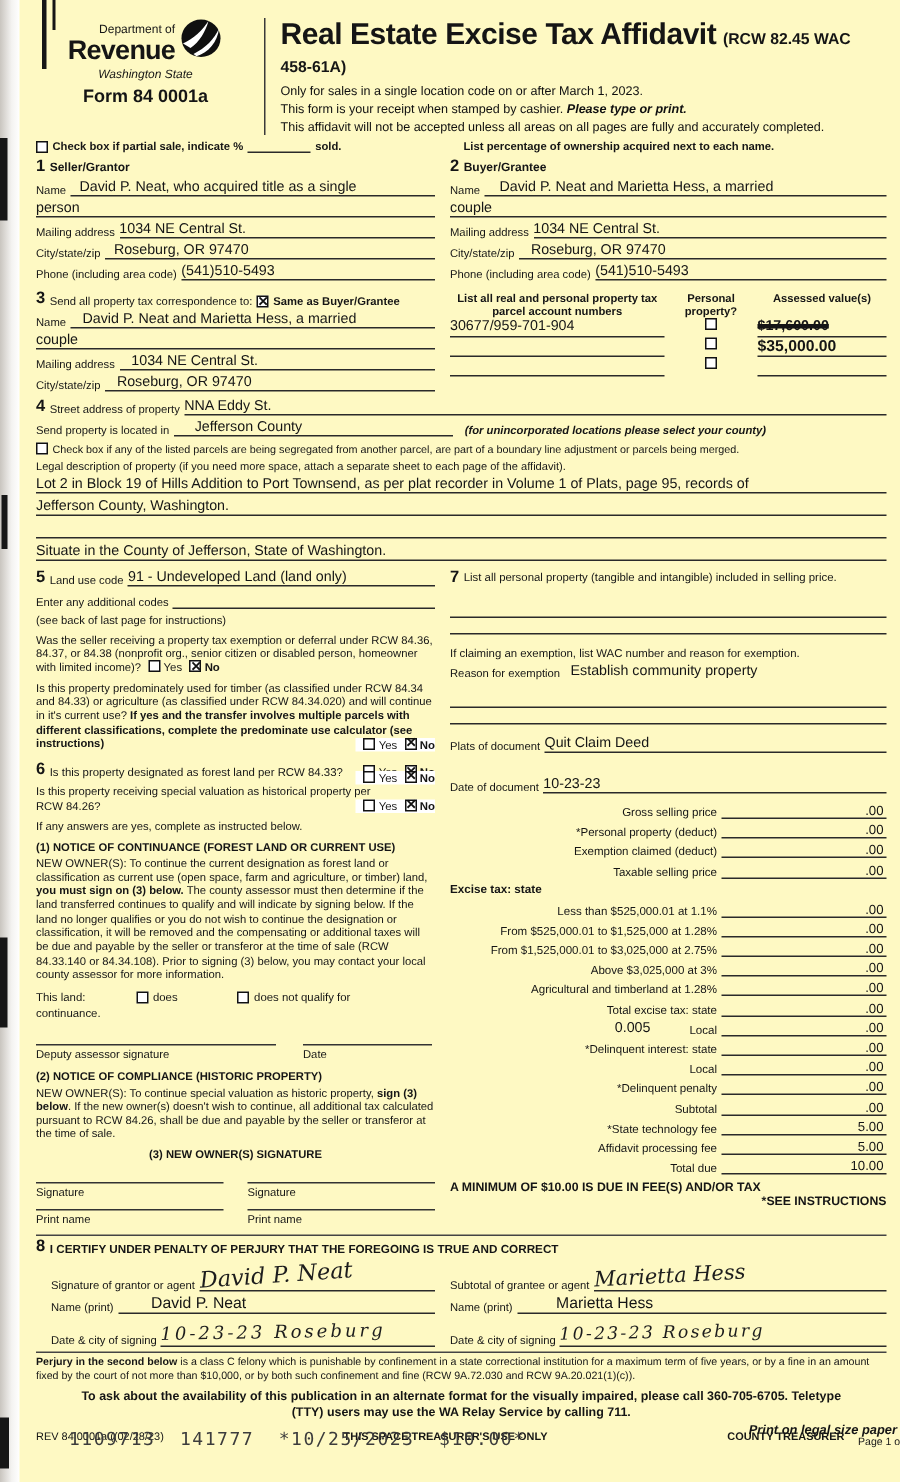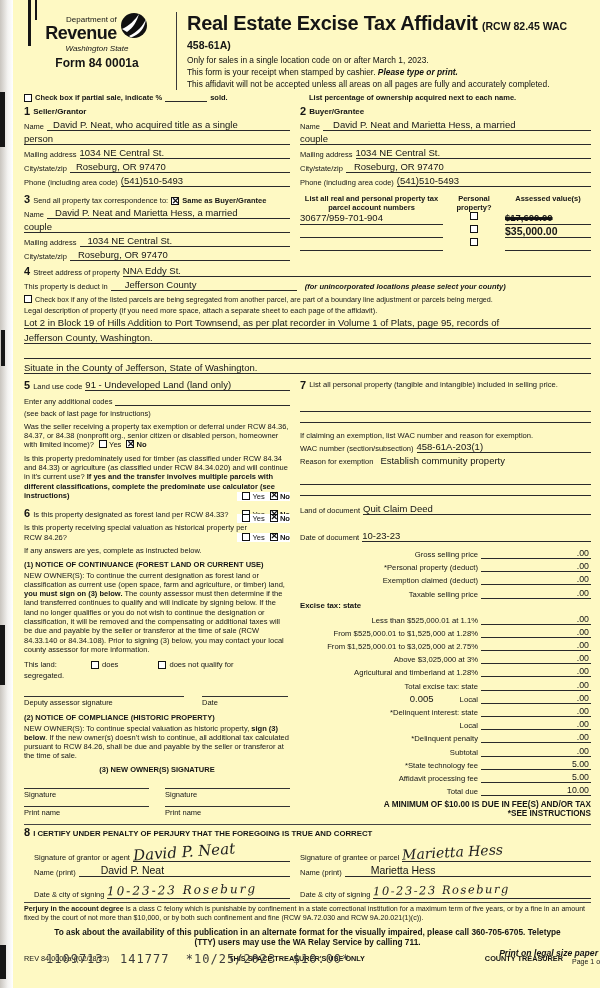--- a/index.html
+++ b/index.html
@@ -199,21 +199,21 @@
       </div>
     </div>
 
     <div style="margin-top:5px">
       <div class="fline">
           <span class="secnum">4</span>
           <span class="lbl">Street address of property</span>
           <span class="fl grow val">NNA Eddy St.</span>
         </div>
       <div class="fline">
-          <span class="lbl">This property is deduct in</span>
+          <span class="lbl">Send property is located in</span>
           <span class="fl val" style="width:150px;padding-left:14px">Jefferson County</span>
           <span class="fl" style="width:36px"></span>
           <span class="lbl b i" style="padding-left:8px">(for unincorporated locations please select your county)</span>
         </div>
       <div class="flex" style="margin-top:4px;align-items:flex-start">
           <span class="cb"></span>
           <span style="font-size:7.2px;padding-left:3px;white-space:nowrap">Check box if any of the listed parcels are being segregated from another parcel, are part of a boundary line adjustment or parcels being merged.</span>
         </div>
       <div style="font-size:7.4px;margin-top:2px">Legal description of property (if you need more space, attach a separate sheet to each page of the affidavit).</div>
       <div class="fline">
@@ -258,21 +258,21 @@
         <div class="para b" style="margin-top:5px">(1) NOTICE OF CONTINUANCE (FOREST LAND OR CURRENT USE)</div>
         <div class="para" style="margin-top:1px"><span>NEW OWNER(S): To continue the current designation as forest land or classification as current use (open space, farm and agriculture, or timber) land, </span><span class="b">you must sign on (3) below.</span><span> The county assessor must then determine if the land transferred continues to qualify and will indicate by signing below. If the land no longer qualifies or you do not wish to continue the designation or classification, it will be removed and the compensating or additional taxes will be due and payable by the seller or transferor at the time of sale (RCW 84.33.140 or 84.34.108). Prior to signing (3) below, you may contact your local county assessor for more information.</span></div>
 
         <div class="flex" style="margin-top:6px;font-size:7.6px;align-items:flex-end">
           <span>This land:</span>
           <span class="cb" style="margin-left:34px"></span>
             <span style="padding-left:3px">does</span>
           <span class="cb" style="margin-left:40px"></span>
             <span style="padding-left:3px">does not qualify for</span>
         </div>
-        <div style="font-size:7.6px;margin-top:2px">segregated.</div>
+        <div style="font-size:7.6px;margin-top:2px">continuance.</div>
 
         <div class="flex" style="margin-top:16px">
           <div style="width:160px">
               <div class="sigline">Deputy assessor signature</div>
             </div>
           <div style="width:86px;margin-left:18px">
               <div class="sigline">Date</div>
             </div>
         </div>
 
@@ -299,32 +299,28 @@
       </div>
 
       <div class="col-r">
         <div class="flex">
             <span class="secnum">7</span>
             <span style="font-size:7.6px;line-height:1.3">List all personal property (tangible and intangible) included in selling price.</span>
           </div>
         <div class="blank" style="margin-top:10px"></div>
         <div class="blank"></div>
         <div style="font-size:7.6px;margin-top:8px">If claiming an exemption, list WAC number and reason for exemption.</div>
-        <div class="fline" style="margin-top:2px">
-            <span class="lbl">WAC number (section/subsection)</span>
-            <span class="fl grow val">458-61A-203(1)</span>
-          </div>
         <div class="fline">
             <span class="lbl">Reason for exemption</span>
             <span class="grow val" style="padding-left:4px">Establish community property</span>
           </div>
         <div class="blank" style="margin-top:8px"></div>
         <div class="blank"></div>
         <div class="fline" style="margin-top:8px">
-            <span class="lbl">Land of document</span>
+            <span class="lbl">Plats of document</span>
             <span class="fl grow val">Quit Claim Deed</span>
           </div>
         <div class="fline" style="margin-top:16px">
             <span class="lbl">Date of document</span>
             <span class="fl grow val">10-23-23</span>
           </div>
 
         <div style="margin-top:4px">
           <div class="trow">
               <span class="tl">Gross selling price</span>
@@ -394,21 +390,21 @@
             </div>
           <div class="trow">
               <span class="tl">Affidavit processing fee</span>
               <span class="ta">5.00</span>
             </div>
           <div class="trow">
               <span class="tl">Total due</span>
               <span class="ta">10.00</span>
             </div>
         </div>
-        <div class="b" style="text-align:right;font-size:8.2px;margin-top:4px">A MINIMUM OF $10.00 IS DUE IN FEE(S) AND/OR TAX</div>
+        <div class="b" style="text-align:left;font-size:8.2px;margin-top:4px">A MINIMUM OF $10.00 IS DUE IN FEE(S) AND/OR TAX</div>
         <div class="b" style="text-align:right;font-size:8.2px">*SEE INSTRUCTIONS</div>
       </div>
     </div>
 
     <div style="border-top:1px solid #444;margin-top:6px;padding-top:2px">
       <div class="flex" style="align-items:flex-end">
           <span class="secnum">8</span>
           <span class="b" style="font-size:7.8px">I CERTIFY UNDER PENALTY OF PERJURY THAT THE FOREGOING IS TRUE AND CORRECT</span>
         </div>
       <div class="cols" style="margin-top:2px">
@@ -421,37 +417,37 @@
               <span class="lbl">Name (print)</span>
               <span class="fl grow val" style="font-size:10.5px;padding-left:22px">David P. Neat</span>
             </div>
           <div class="fline">
               <span class="lbl">Date &amp; city of signing</span>
               <span class="fl grow"><span class="hand" style="font-size:12px;letter-spacing:2px;transform:rotate(-1deg)">10-23-23  Roseburg</span></span>
             </div>
         </div>
         <div class="col-r">
           <div class="fline">
-              <span class="lbl">Signature of grantee or parcel</span>
+              <span class="lbl">Subtotal of grantee or agent</span>
               <span class="fl grow"><span class="hand" style="font-size:14px;transform:rotate(-3deg);margin-top:-6px">Marietta Hess</span></span>
             </div>
           <div class="fline">
               <span class="lbl">Name (print)</span>
               <span class="fl grow val" style="font-size:10.5px;padding-left:26px">Marietta Hess</span>
             </div>
           <div class="fline">
               <span class="lbl">Date &amp; city of signing</span>
               <span class="fl grow"><span class="hand" style="font-size:11.5px;letter-spacing:1.5px;transform:rotate(-1deg)">10-23-23  Roseburg</span></span>
             </div>
         </div>
       </div>
     </div>
 
     <div style="border-top:1px solid #444;margin-top:3px;padding-top:2px;font-size:7.1px;line-height:1.3">
-      <span class="b">Perjury in the account degree</span><span> is a class C felony which is punishable by confinement in a state correctional institution for a maximum term of five years, or by a fine in an amount fixed by the court of not more than $10,000, or by both such confinement and fine (RCW 9A.72.030 and RCW 9A.20.021(1)(c)).</span>
+      <span class="b">Perjury in the second below</span><span> is a class C felony which is punishable by confinement in a state correctional institution for a maximum term of five years, or by a fine in an amount fixed by the court of not more than $10,000, or by both such confinement and fine (RCW 9A.72.030 and RCW 9A.20.021(1)(c)).</span>
     </div>
     <div class="b" style="text-align:center;font-size:8.3px;line-height:1.3;margin-top:3px;padding:0 20px">To ask about the availability of this publication in an alternate format for the visually impaired, please call 360-705-6705. Teletype (TTY) users may use the WA Relay Service by calling 711.</div>
 
     <div class="flex" style="margin-top:6px;font-size:7.3px;align-items:flex-start">
       <span>REV 84 0001a ((02/28/23)</span>
       <span class="b" style="margin:0 auto">THIS SPACE TREASURER'S USE ONLY</span>
       <span class="b" style="padding-right:28px">COUNTY TREASURER</span>
     </div>
   </div>
 

